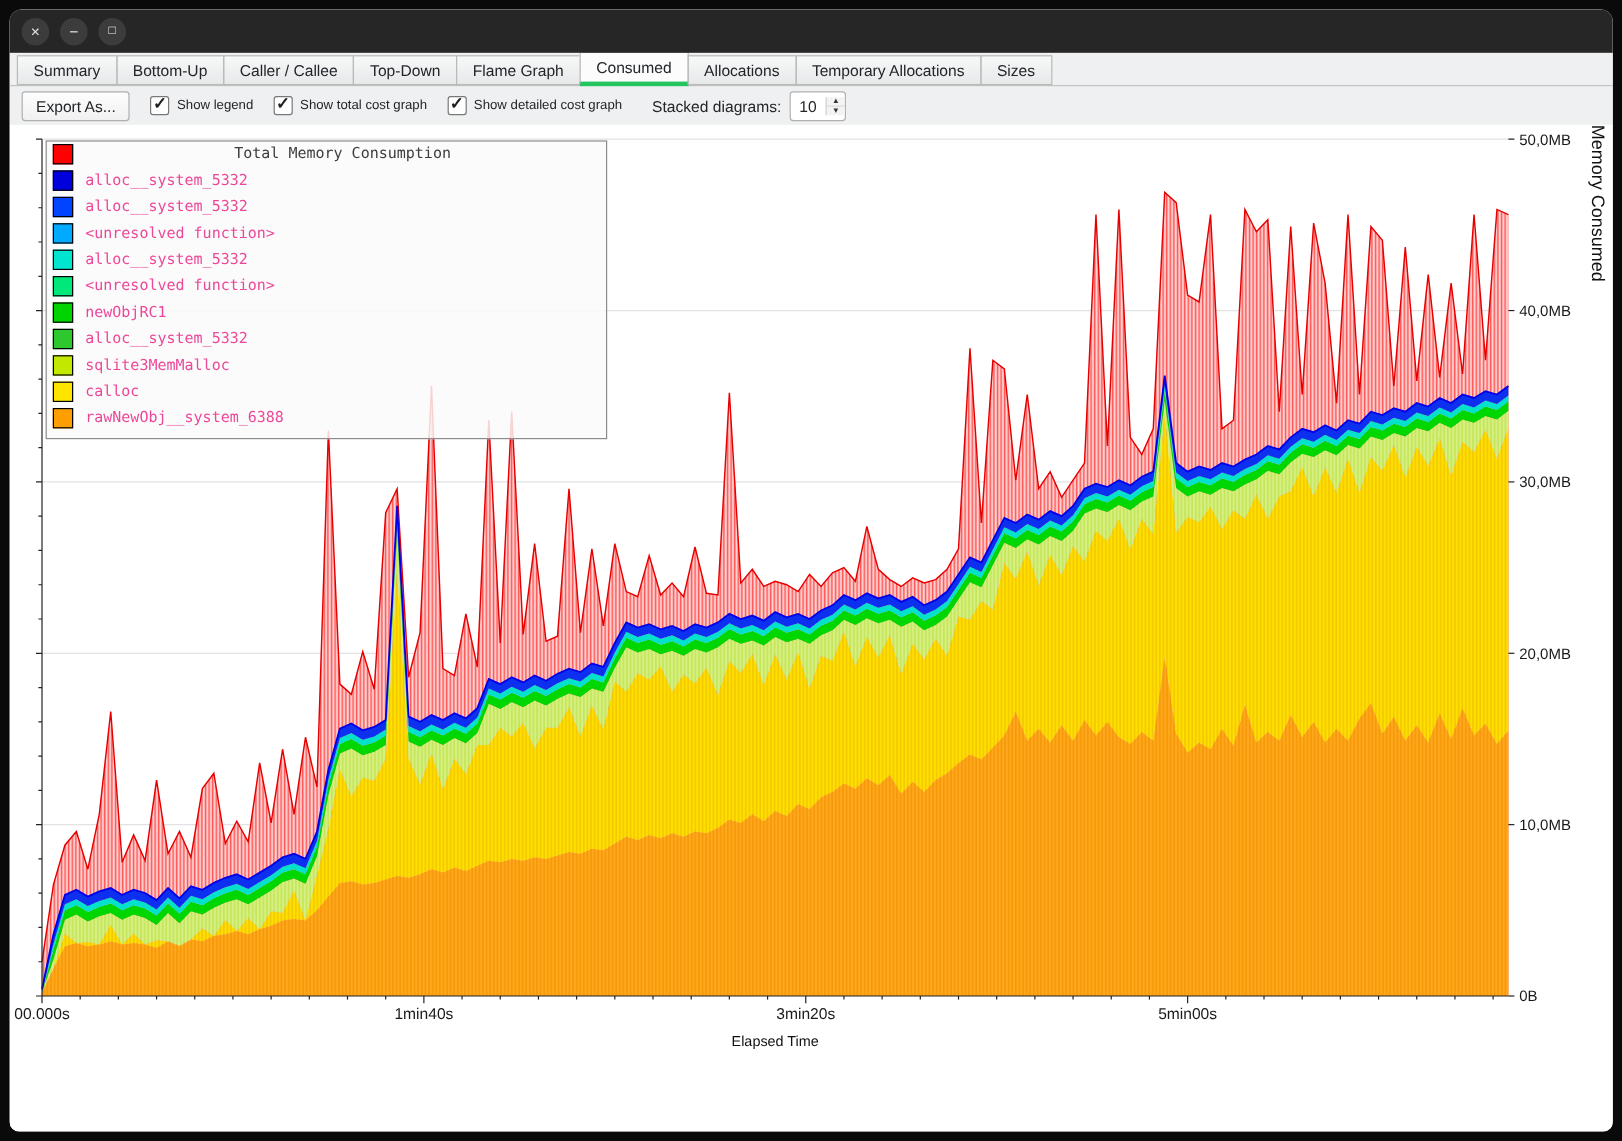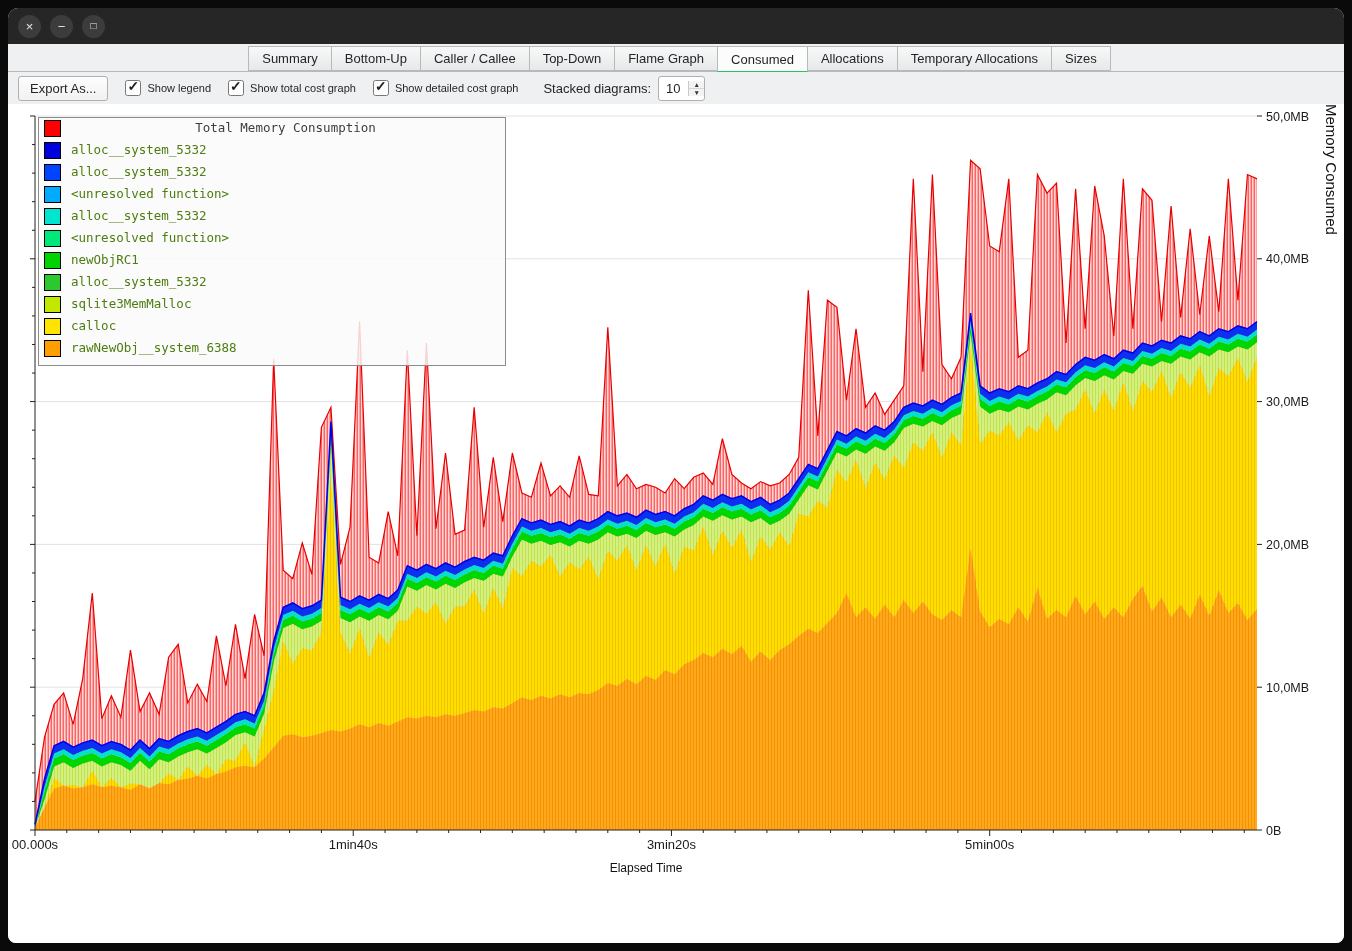--- a/index.html
+++ b/index.html
@@ -15,24 +15,24 @@
         display:flex;align-items:center;justify-content:center;font-size:13px;line-height:1;cursor:default;}
   .wbtn.max{font-size:10px;}
   .title-text{flex:1;text-align:center;color:#ffffff;font-weight:bold;font-size:13.5px;}
   
   .menubar{height:26px;background:#262626;display:flex;align-items:center;padding-left:8px;gap:2px;
            border-top:1px solid #1d1d1d;flex:none;}
   .menu-item{color:#e4e4e4;font-size:13.5px;padding:3px 9px;}
   .menu-item u{text-underline-offset:2px;}
   
   .tabbar{display:flex;align-items:flex-end;padding:4px 0 0 6px;background:#eff0f1;
-          border-bottom:1px solid #b9b9b9;height:28px;box-sizing:border-box;flex:none;justify-content:center;}
+          border-bottom:1px solid #b9b9b9;height:28px;box-sizing:border-box;flex:none;}
   .tab{font-size:13px;color:#232629;padding:4px 13px 4px;background:linear-gradient(#f7f8f8,#e7e8e9);
        border:1px solid #b9b9b9;margin-right:-1px;white-space:nowrap;}
-  .tab.active{background:#fcfcfc;border-bottom:1px solid #22c55e;margin-bottom:-1px;padding-top:5px;}
+  .tab.active{background:#fcfcfc;border-bottom:4px solid #22c55e;margin-bottom:-1px;padding-top:5px;}
   
   .toolbar{display:flex;align-items:center;gap:17px;padding:4px 10px;background:#eff0f1;height:32px;
            box-sizing:border-box;flex:none;}
   .export-btn{font-family:"Liberation Sans",sans-serif;font-size:13px;padding:4px 11px;
               border:1px solid #b0b0b0;border-radius:3px;background:linear-gradient(#fdfdfd,#f1f1f1);color:#232629;text-align:right;}
   .checkbox-group{display:flex;align-items:center;gap:17px;}
   .checkbox-wrap{display:flex;align-items:center;gap:6px;font-size:11px;color:#232629;}
   .cb{width:14px;height:14px;border:1px solid #787878;border-radius:2.5px;background:#fff;position:relative;flex:none;}
   .cb.checked::after{content:"✓";position:absolute;left:1px;top:-3px;font-size:14px;font-weight:bold;color:#1f1f1f;}
   .spin-label{font-size:13px;color:#232629;margin-left:8px;}
@@ -44,21 +44,21 @@
         display:flex;align-items:center;justify-content:center;}
   .spin-up{border-bottom:1px solid #d6d6d6;}
   
   .chart-wrap{flex:1;background:#ffffff;position:relative;overflow:hidden;}
   #chart-holder svg{display:block;}
   .legend{position:absolute;left:30px;top:13px;width:468px;background:rgba(250,250,250,0.84);
           border:1px solid #8c8c8c;font-family:"DejaVu Sans Mono",monospace;font-size:12.5px;
           padding:2px 0 3px;box-sizing:border-box;}
   .legend-row{display:flex;align-items:flex-start;height:22px;padding:0 5px;gap:10px;}
   .swatch{width:17px;height:17px;border:1px solid #000;flex:none;box-sizing:border-box;}
-  .legend-label{color:#4d7c0f;white-space:pre;}
+  .legend-label{color:#ec4899;white-space:pre;}
   .legend-title-row .legend-label{flex:1;text-align:center;color:#3d3d3d;}
   .ylab{position:absolute;right:4px;top:0;height:750px;display:flex;align-items:center;
         writing-mode:vertical-rl;font-size:15px;color:#111;}
   .xlab{position:absolute;top:757px;left:0;width:1276px;text-align:center;font-size:12px;color:#111;}
 </style>
 </head>
 <body>
 
 <div class="window">
 

